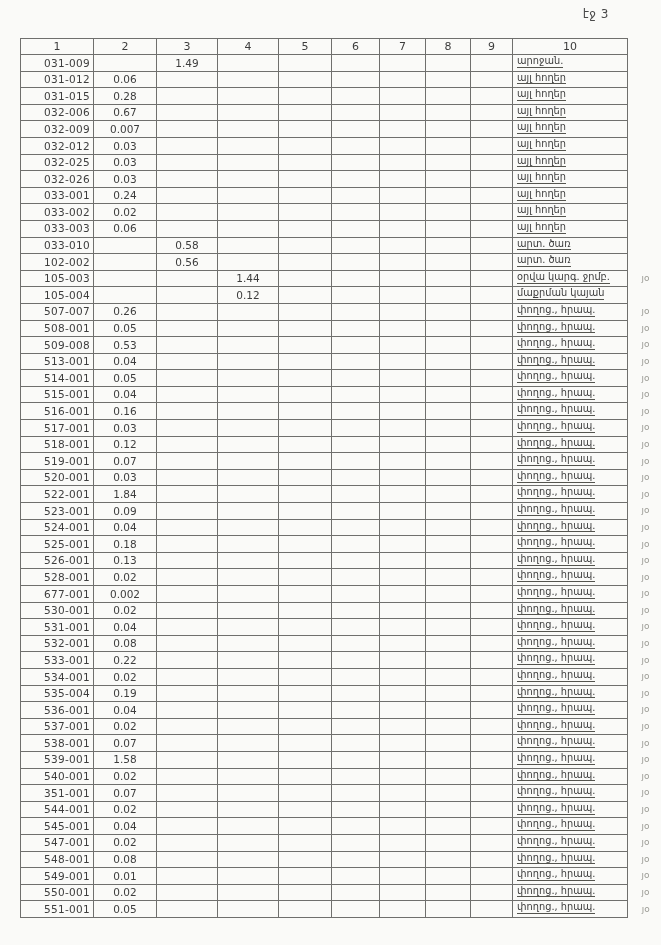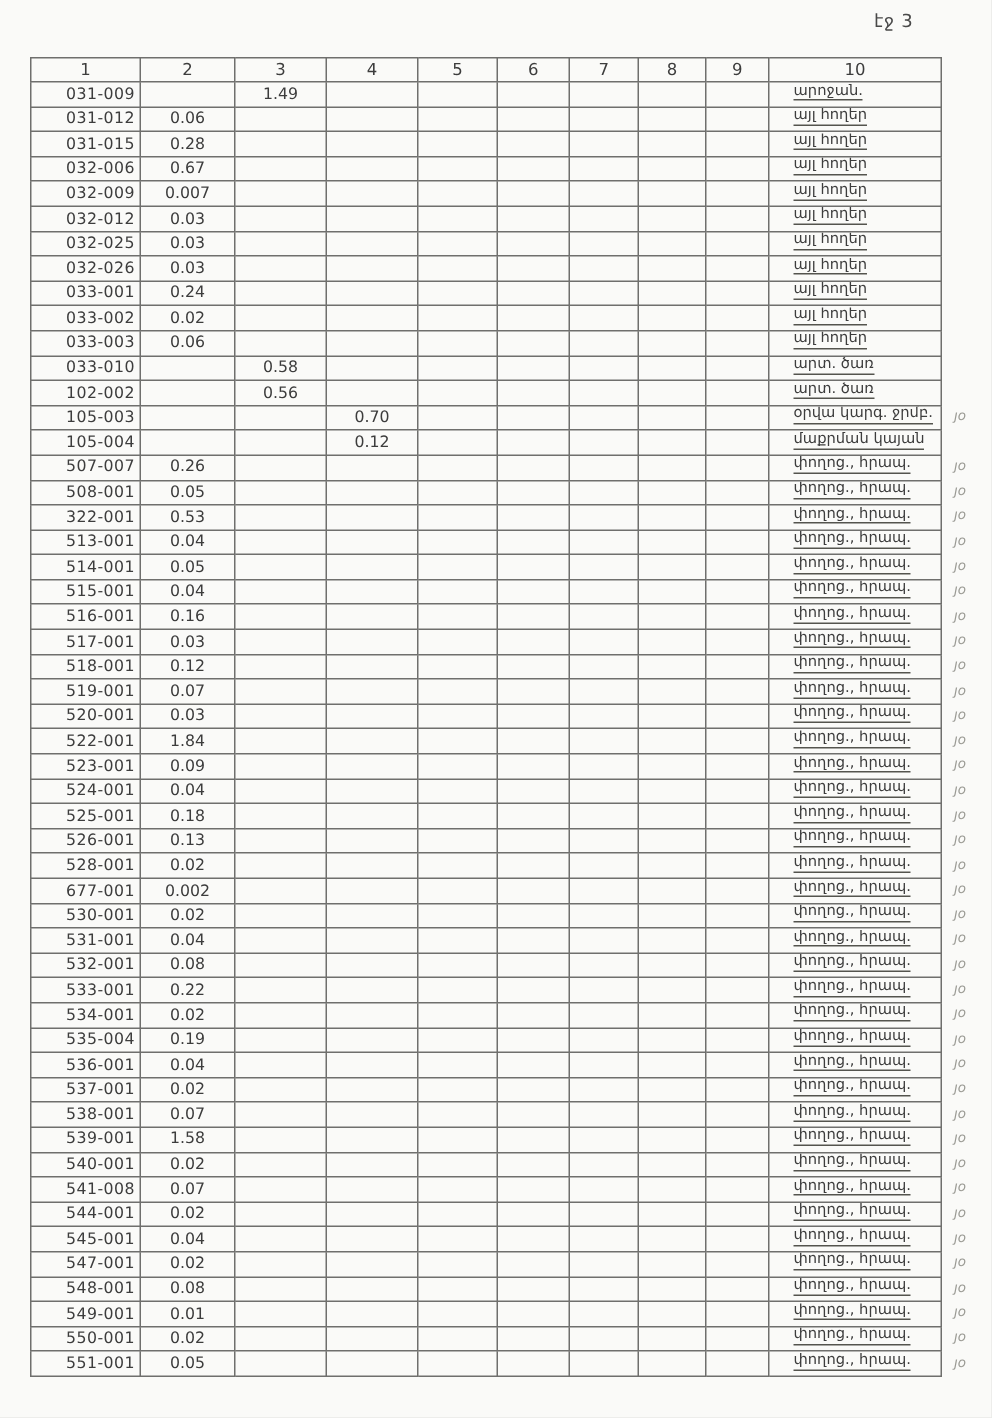--- a/index.html
+++ b/index.html
@@ -38,30 +38,29 @@
     height:15.6px;
     font-size:10.5px;
     line-height:1;
     overflow:hidden;white-space:nowrap;
     color:#3e3e3e;
     font-weight:normal;
   }
   thead th{height:15px;text-align:center;font-size:11px;border-width:1.4px 1px 1.4px 1px;}
   td.c1{text-align:right;padding-left:15px;letter-spacing:0.3px;}
   td.c2,td.c3,td.c4{text-align:center;}
-  td.c10{font-size:9.8px;padding-left:16px;}
+  td.c10{font-size:9.8px;padding-left:4px;}
   td.c10 .u{border-bottom:1px solid #55554f;padding-bottom:1px;display:inline-block;max-width:108px;overflow:hidden;white-space:nowrap;}
   .mark-cell{
     border:none !important;
     background:transparent;
     color:#9a9a94;
     font-size:9px;
-    text-align:left;
+    text-align:center;
     padding-left:8px;
-    font-style:italic;
   }
 </style>
 </head>
 <body>
 
 <div class="page">
   <div class="page-label">էջ 3</div>
 
   <table class="grid">
     <colgroup>
@@ -259,21 +258,21 @@
     <td class="c7"></td>
     <td class="c8"></td>
     <td class="c9"></td>
     <td class="c10"><span class="u">արտ. ծառ</span></td>
     <td class="mark-cell"></td>
   </tr>
         <tr>
     <td class="c1">105-003</td>
     <td class="c2"></td>
     <td class="c3"></td>
-    <td class="c4">0.70</td>
+    <td class="c4">1.44</td>
     <td class="c5"></td>
     <td class="c6"></td>
     <td class="c7"></td>
     <td class="c8"></td>
     <td class="c9"></td>
     <td class="c10"><span class="u">օրվա կարգ. ջրմբ.</span></td>
     <td class="mark-cell">յօ</td>
   </tr>
         <tr>
     <td class="c1">105-004</td>
@@ -308,21 +307,21 @@
     <td class="c4"></td>
     <td class="c5"></td>
     <td class="c6"></td>
     <td class="c7"></td>
     <td class="c8"></td>
     <td class="c9"></td>
     <td class="c10"><span class="u">փողոց., հրապ.</span></td>
     <td class="mark-cell">յօ</td>
   </tr>
         <tr>
-    <td class="c1">322-001</td>
+    <td class="c1">509-008</td>
     <td class="c2">0.53</td>
     <td class="c3"></td>
     <td class="c4"></td>
     <td class="c5"></td>
     <td class="c6"></td>
     <td class="c7"></td>
     <td class="c8"></td>
     <td class="c9"></td>
     <td class="c10"><span class="u">փողոց., հրապ.</span></td>
     <td class="mark-cell">յօ</td>
@@ -659,21 +658,21 @@
     <td class="c4"></td>
     <td class="c5"></td>
     <td class="c6"></td>
     <td class="c7"></td>
     <td class="c8"></td>
     <td class="c9"></td>
     <td class="c10"><span class="u">փողոց., հրապ.</span></td>
     <td class="mark-cell">յօ</td>
   </tr>
         <tr>
-    <td class="c1">541-008</td>
+    <td class="c1">351-001</td>
     <td class="c2">0.07</td>
     <td class="c3"></td>
     <td class="c4"></td>
     <td class="c5"></td>
     <td class="c6"></td>
     <td class="c7"></td>
     <td class="c8"></td>
     <td class="c9"></td>
     <td class="c10"><span class="u">փողոց., հրապ.</span></td>
     <td class="mark-cell">յօ</td>

